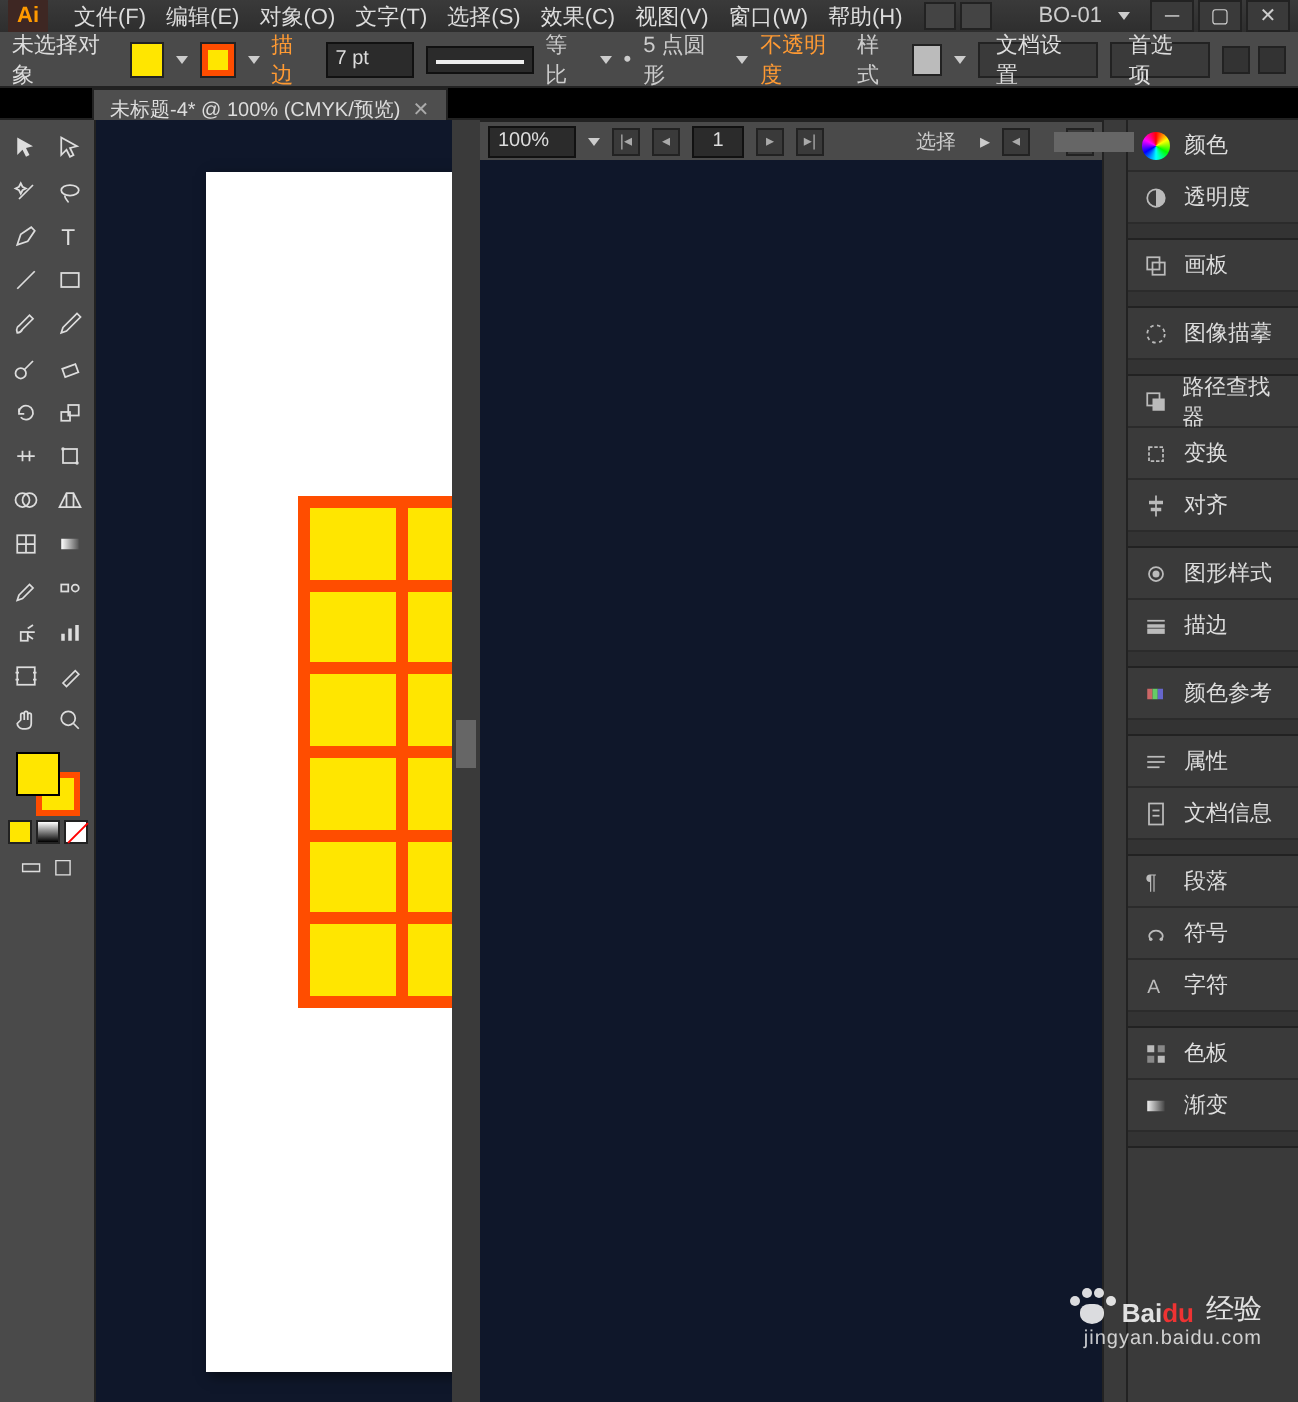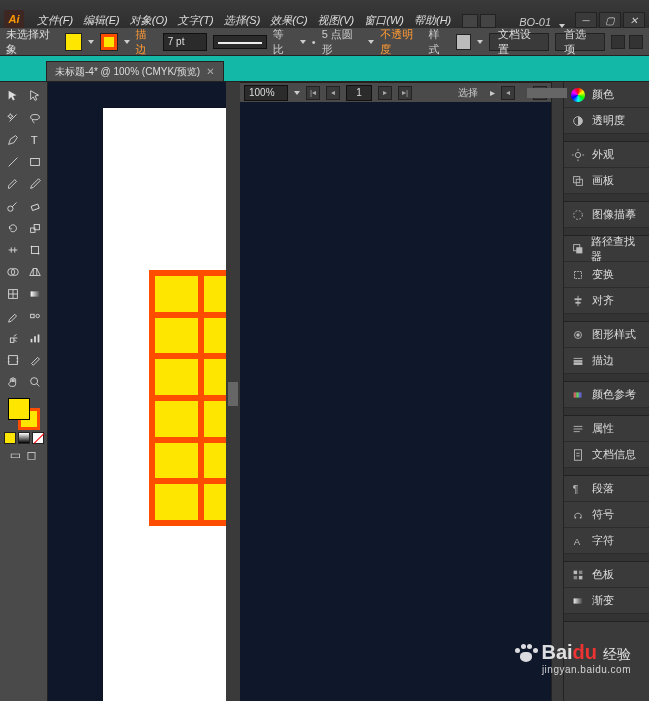--- a/index.html
+++ b/index.html
@@ -1,21 +1,21 @@
 <!DOCTYPE html>
 <html><head>
 <meta charset="utf-8">
 <style>
 * { margin: 0; padding: 0; box-sizing: border-box; font-family: "Microsoft YaHei", Arial, sans-serif; }
 body { background: #4a4a4a; width: 649px; height: 701px; overflow: hidden; position: relative; }
 
 .app-frame { width: 649px; height: 701px; background: #333333; display: flex; flex-direction: column; }
 
 
-.titlebar { height: 28px; background: linear-gradient(#3a3a3a,#2e2e2e); display: flex; align-items: flex-end; padding: 0 4px; color: #ccc; font-size: 11px; font-style: italic; }
+.titlebar { height: 16px; background: linear-gradient(#3a3a3a,#2e2e2e); display: flex; align-items: center; padding: 0 4px; color: #ccc; font-size: 11px; }
 .app-logo { width: 20px; height: 18px; background: #3E2723; color: #ff9a00; font-weight: bold; font-size: 11px; display: flex; align-items: center; justify-content: center; border-radius: 2px; margin-right: 8px; }
 .menu-item { padding: 0 5px; cursor: pointer; color: #ddd; }
 .title-spacer { flex: 1; }
 .title-icons { display: flex; gap: 2px; align-items: center; }
 .title-icons .mini-icon { width: 16px; height: 14px; background: #444; border: 1px solid #222; }
 .doc-title { margin: 0 8px; color: #ccc; }
 .win-controls { display: flex; margin-left: 8px; }
 .win-btn { width: 22px; height: 16px; background: #3a3a3a; border: 1px solid #222; margin-left: 2px; display: flex; align-items: center; justify-content: center; color: #ccc; font-size: 10px; }
 
 
@@ -27,21 +27,21 @@
 .tiny-drop { width: 0; height: 0; border-left: 3px solid transparent; border-right: 3px solid transparent; border-top: 4px solid #ccc; display: inline-block; }
 .orange-label { color: #ff9a33; }
 .input-small { width: 44px; height: 18px; background: #2b2b2b; border: 1px solid #111; color: #ddd; font-size: 10px; padding: 0 4px; }
 .stroke-preview { width: 56px; height: 14px; background: #2b2b2b; border: 1px solid #111; position: relative; }
 .stroke-preview::after { content: ""; position: absolute; left: 4px; right: 4px; top: 6px; height: 2px; background: #eee; }
 .btn-flat { height: 18px; padding: 0 8px; background: #3a3a3a; border: 1px solid #222; color: #ddd; display: flex; align-items: center; }
 .panel-dots { margin-left: auto; display: flex; gap: 4px; }
 .dot-btn { width: 14px; height: 14px; background: #333; border: 1px solid #222; }
 
 
-.doc-tab-bar { height: 26px; background: #14b8a6; display: flex; align-items: flex-end; padding-left: 46px; border-bottom: 1px solid #222; }
+.doc-tab-bar { height: 16px; background: #000000; display: flex; padding-left: 46px; border-bottom: 1px solid #222; }
 .doc-tab { height: 20px; background: #4e4e4e; color: #ddd; font-size: 10px; padding: 2px 8px; border: 1px solid #222; border-bottom: none; display: flex; align-items: center; gap: 6px; }
 .tab-close { font-size: 10px; color: #aaa; }
 
 
 .main-row { flex: 1; display: flex; overflow: hidden; }
 
 
 .tools-col { width: 48px; background: #4a4a4a; border-right: 1px solid #222; padding: 4px 2px; }
 .tools-grid { display: grid; grid-template-columns: 20px 20px; gap: 2px; justify-content: center; }
 .tool-btn { width: 20px; height: 20px; background: #4a4a4a; border: 1px solid transparent; color: #ddd; display: flex; align-items: center; justify-content: center; font-size: 12px; }
@@ -85,21 +85,21 @@
 
 .watermark { position: absolute; right: 18px; bottom: 26px; color: rgba(255,255,255,0.85); text-align: right; font-size: 11px; pointer-events: none; }
 .watermark .logo-row { display: flex; align-items: flex-end; gap: 4px; justify-content: flex-end; }
 .watermark .paw { width: 22px; height: 20px; position: relative; }
 .watermark .paw span { position: absolute; background: rgba(255,255,255,0.85); border-radius: 50%; }
 .watermark .paw .p1 { width: 5px; height: 5px; left: 0; top: 4px; }
 .watermark .paw .p2 { width: 5px; height: 5px; left: 6px; top: 0; }
 .watermark .paw .p3 { width: 5px; height: 5px; left: 12px; top: 0; }
 .watermark .paw .p4 { width: 5px; height: 5px; left: 18px; top: 4px; }
 .watermark .paw .pad { width: 12px; height: 10px; left: 5px; top: 8px; border-radius: 40% 40% 50% 50%; }
-.watermark .brand { font-size: 20px; font-weight: bold; }
+.watermark .brand { font-size: 13px; font-weight: bold; }
 .watermark .brand .du { color: #e33; }
 .watermark .sub { font-size: 14px; margin-left: 2px; }
 .watermark .url { font-size: 10px; letter-spacing: 0.5px; opacity: 0.9; }
 </style>
 </head>
 <body>
 
 <div class="app-frame">
 
   <div class="titlebar">
@@ -421,34 +421,20 @@
                 <circle cx="8" cy="8" r="5" fill="none" stroke="#bbb"></circle>
                 <path d="M8 3a5 5 0 0 1 0 10z" fill="#bbb"></path>
               </svg>
             </div>
             <span>透明度</span>
           </div>
         <div class="panel-sep"></div>
         <div class="panel-row">
             <div class="panel-icon">
               <svg viewBox="0 0 16 16">
-                <circle cx="8" cy="8" r="3" fill="none" stroke="#bbb"></circle>
-                <g stroke="#bbb">
-                  <line x1="8" y1="1" x2="8" y2="3"></line>
-                  <line x1="8" y1="13" x2="8" y2="15"></line>
-                  <line x1="1" y1="8" x2="3" y2="8"></line>
-                  <line x1="13" y1="8" x2="15" y2="8"></line>
-                </g>
-              </svg>
-            </div>
-            <span>外观</span>
-          </div>
-        <div class="panel-row">
-            <div class="panel-icon">
-              <svg viewBox="0 0 16 16">
                 <rect x="3" y="3" width="7" height="7" fill="none" stroke="#bbb"></rect>
                 <rect x="6" y="6" width="7" height="7" fill="none" stroke="#bbb"></rect>
               </svg>
             </div>
             <span>画板</span>
           </div>
         <div class="panel-sep"></div>
         <div class="panel-row">
             <div class="panel-icon">
               <svg viewBox="0 0 16 16">

